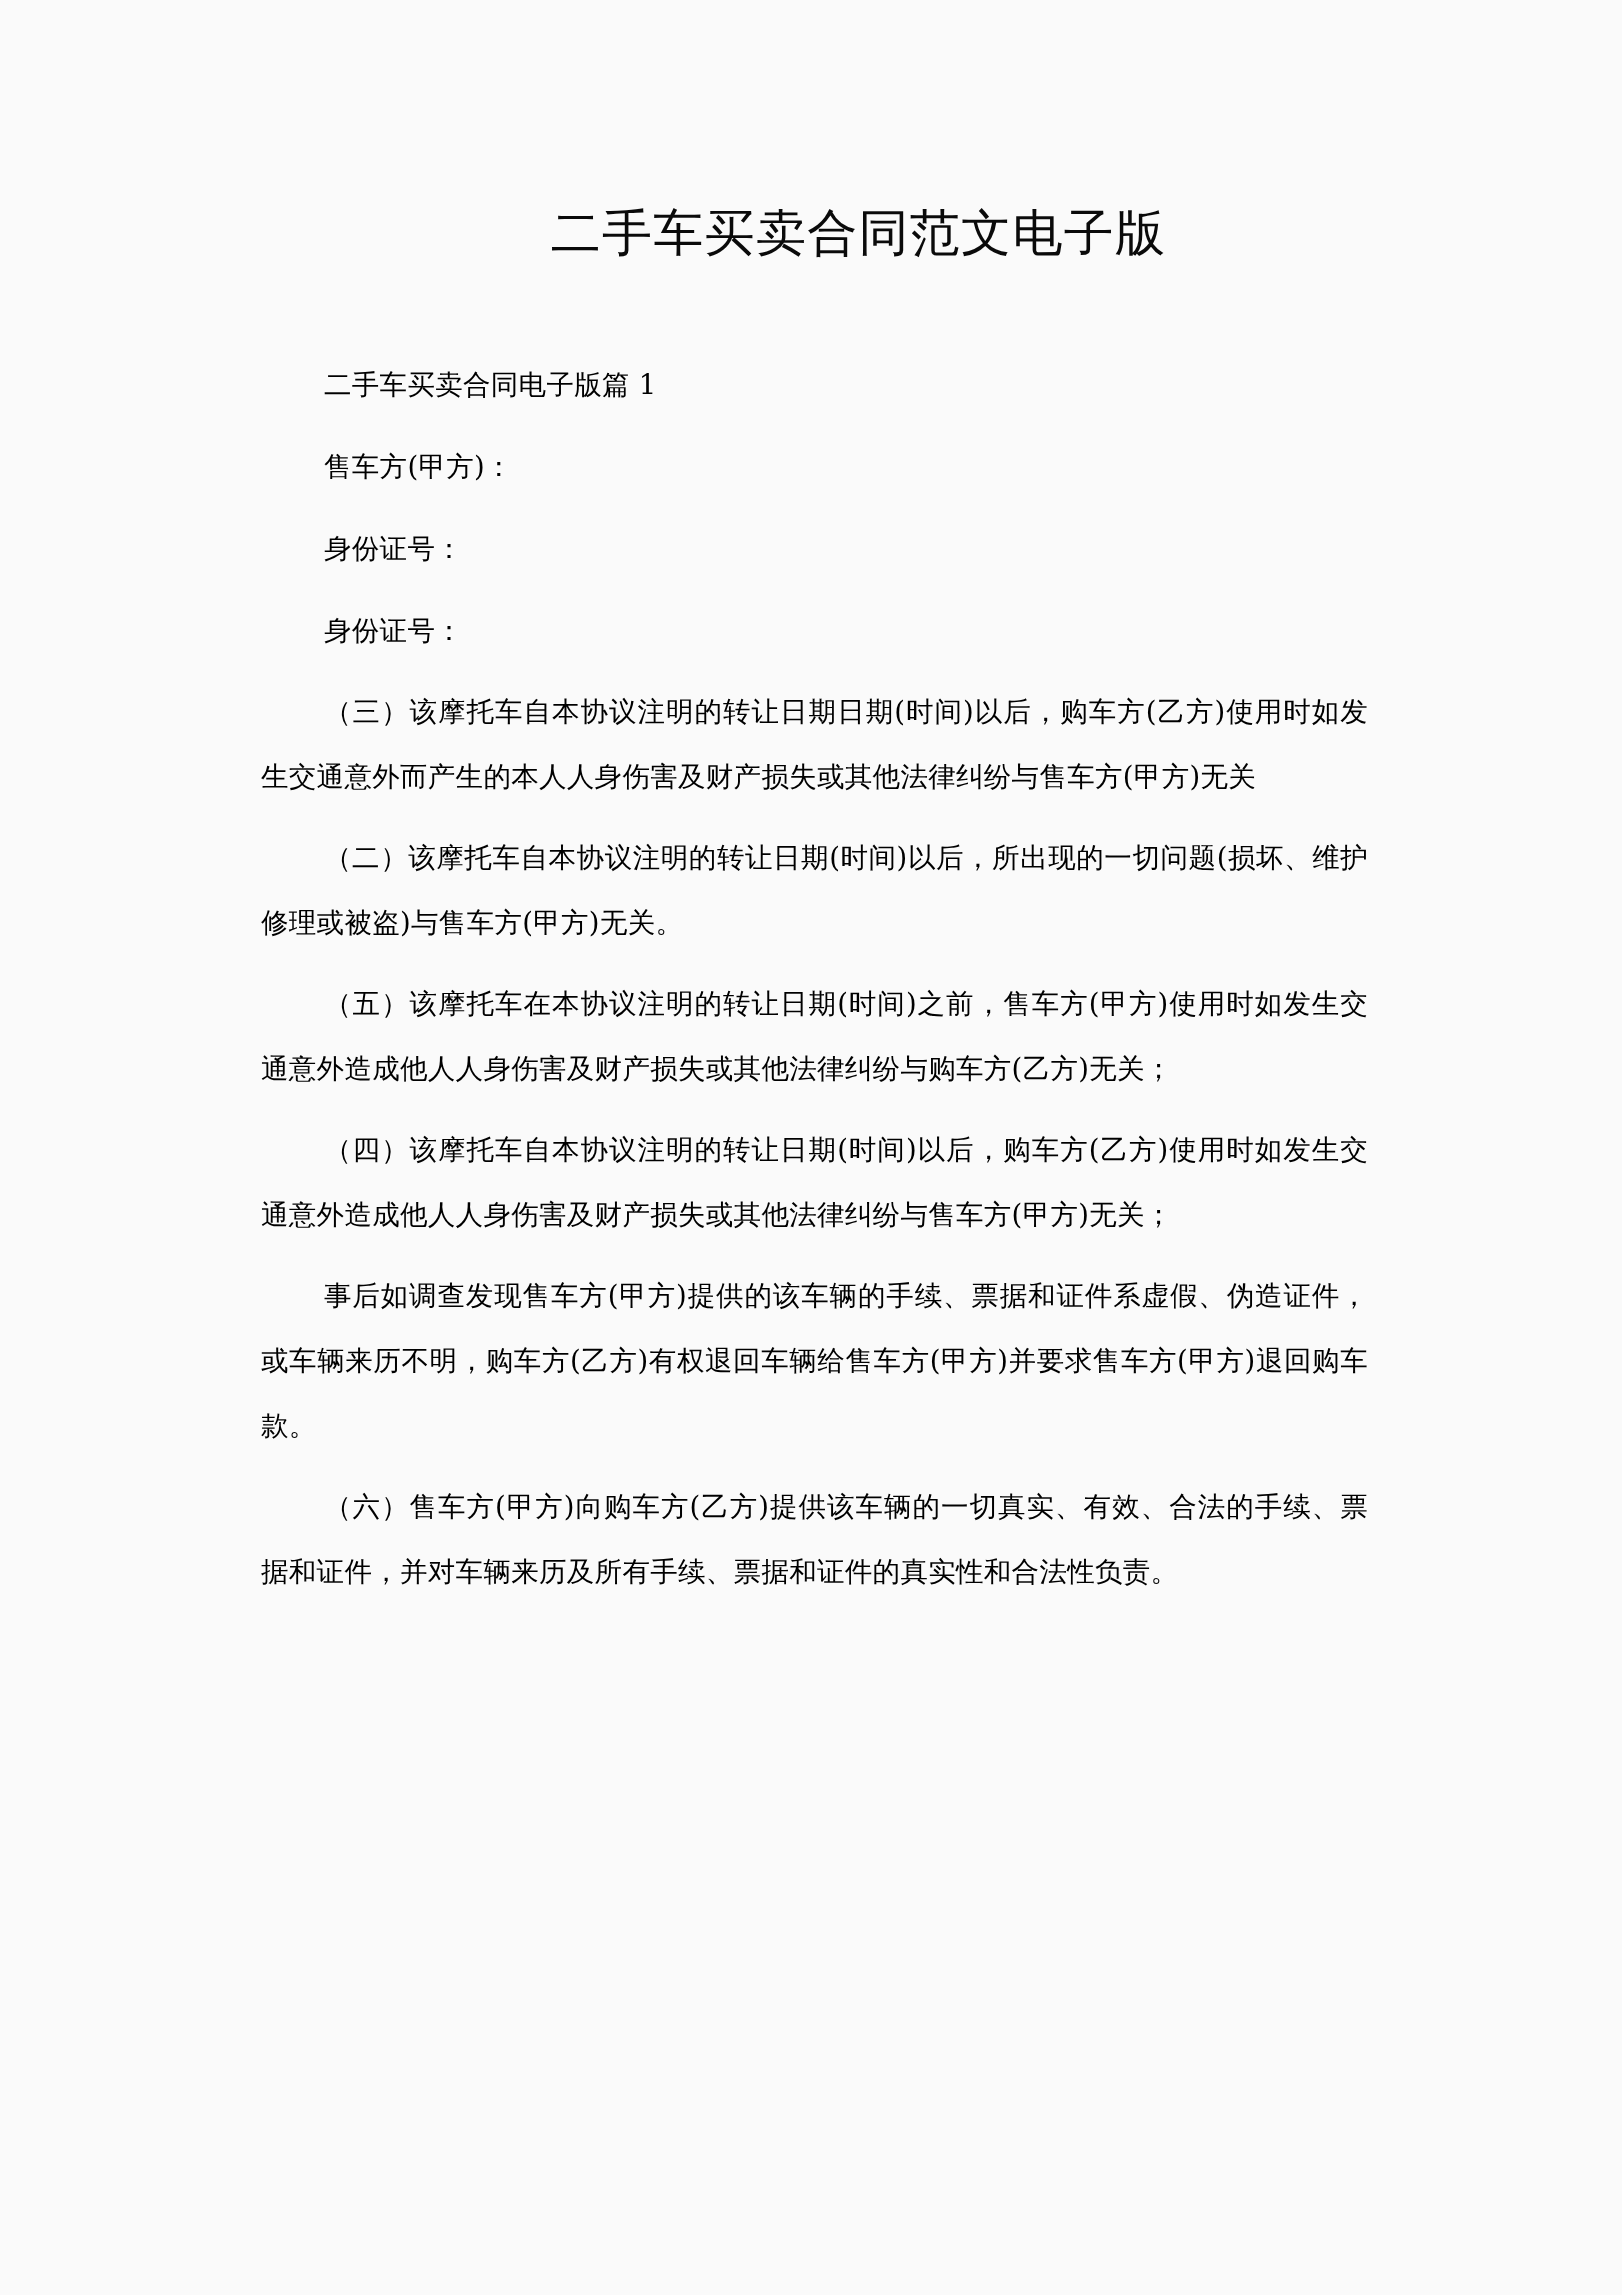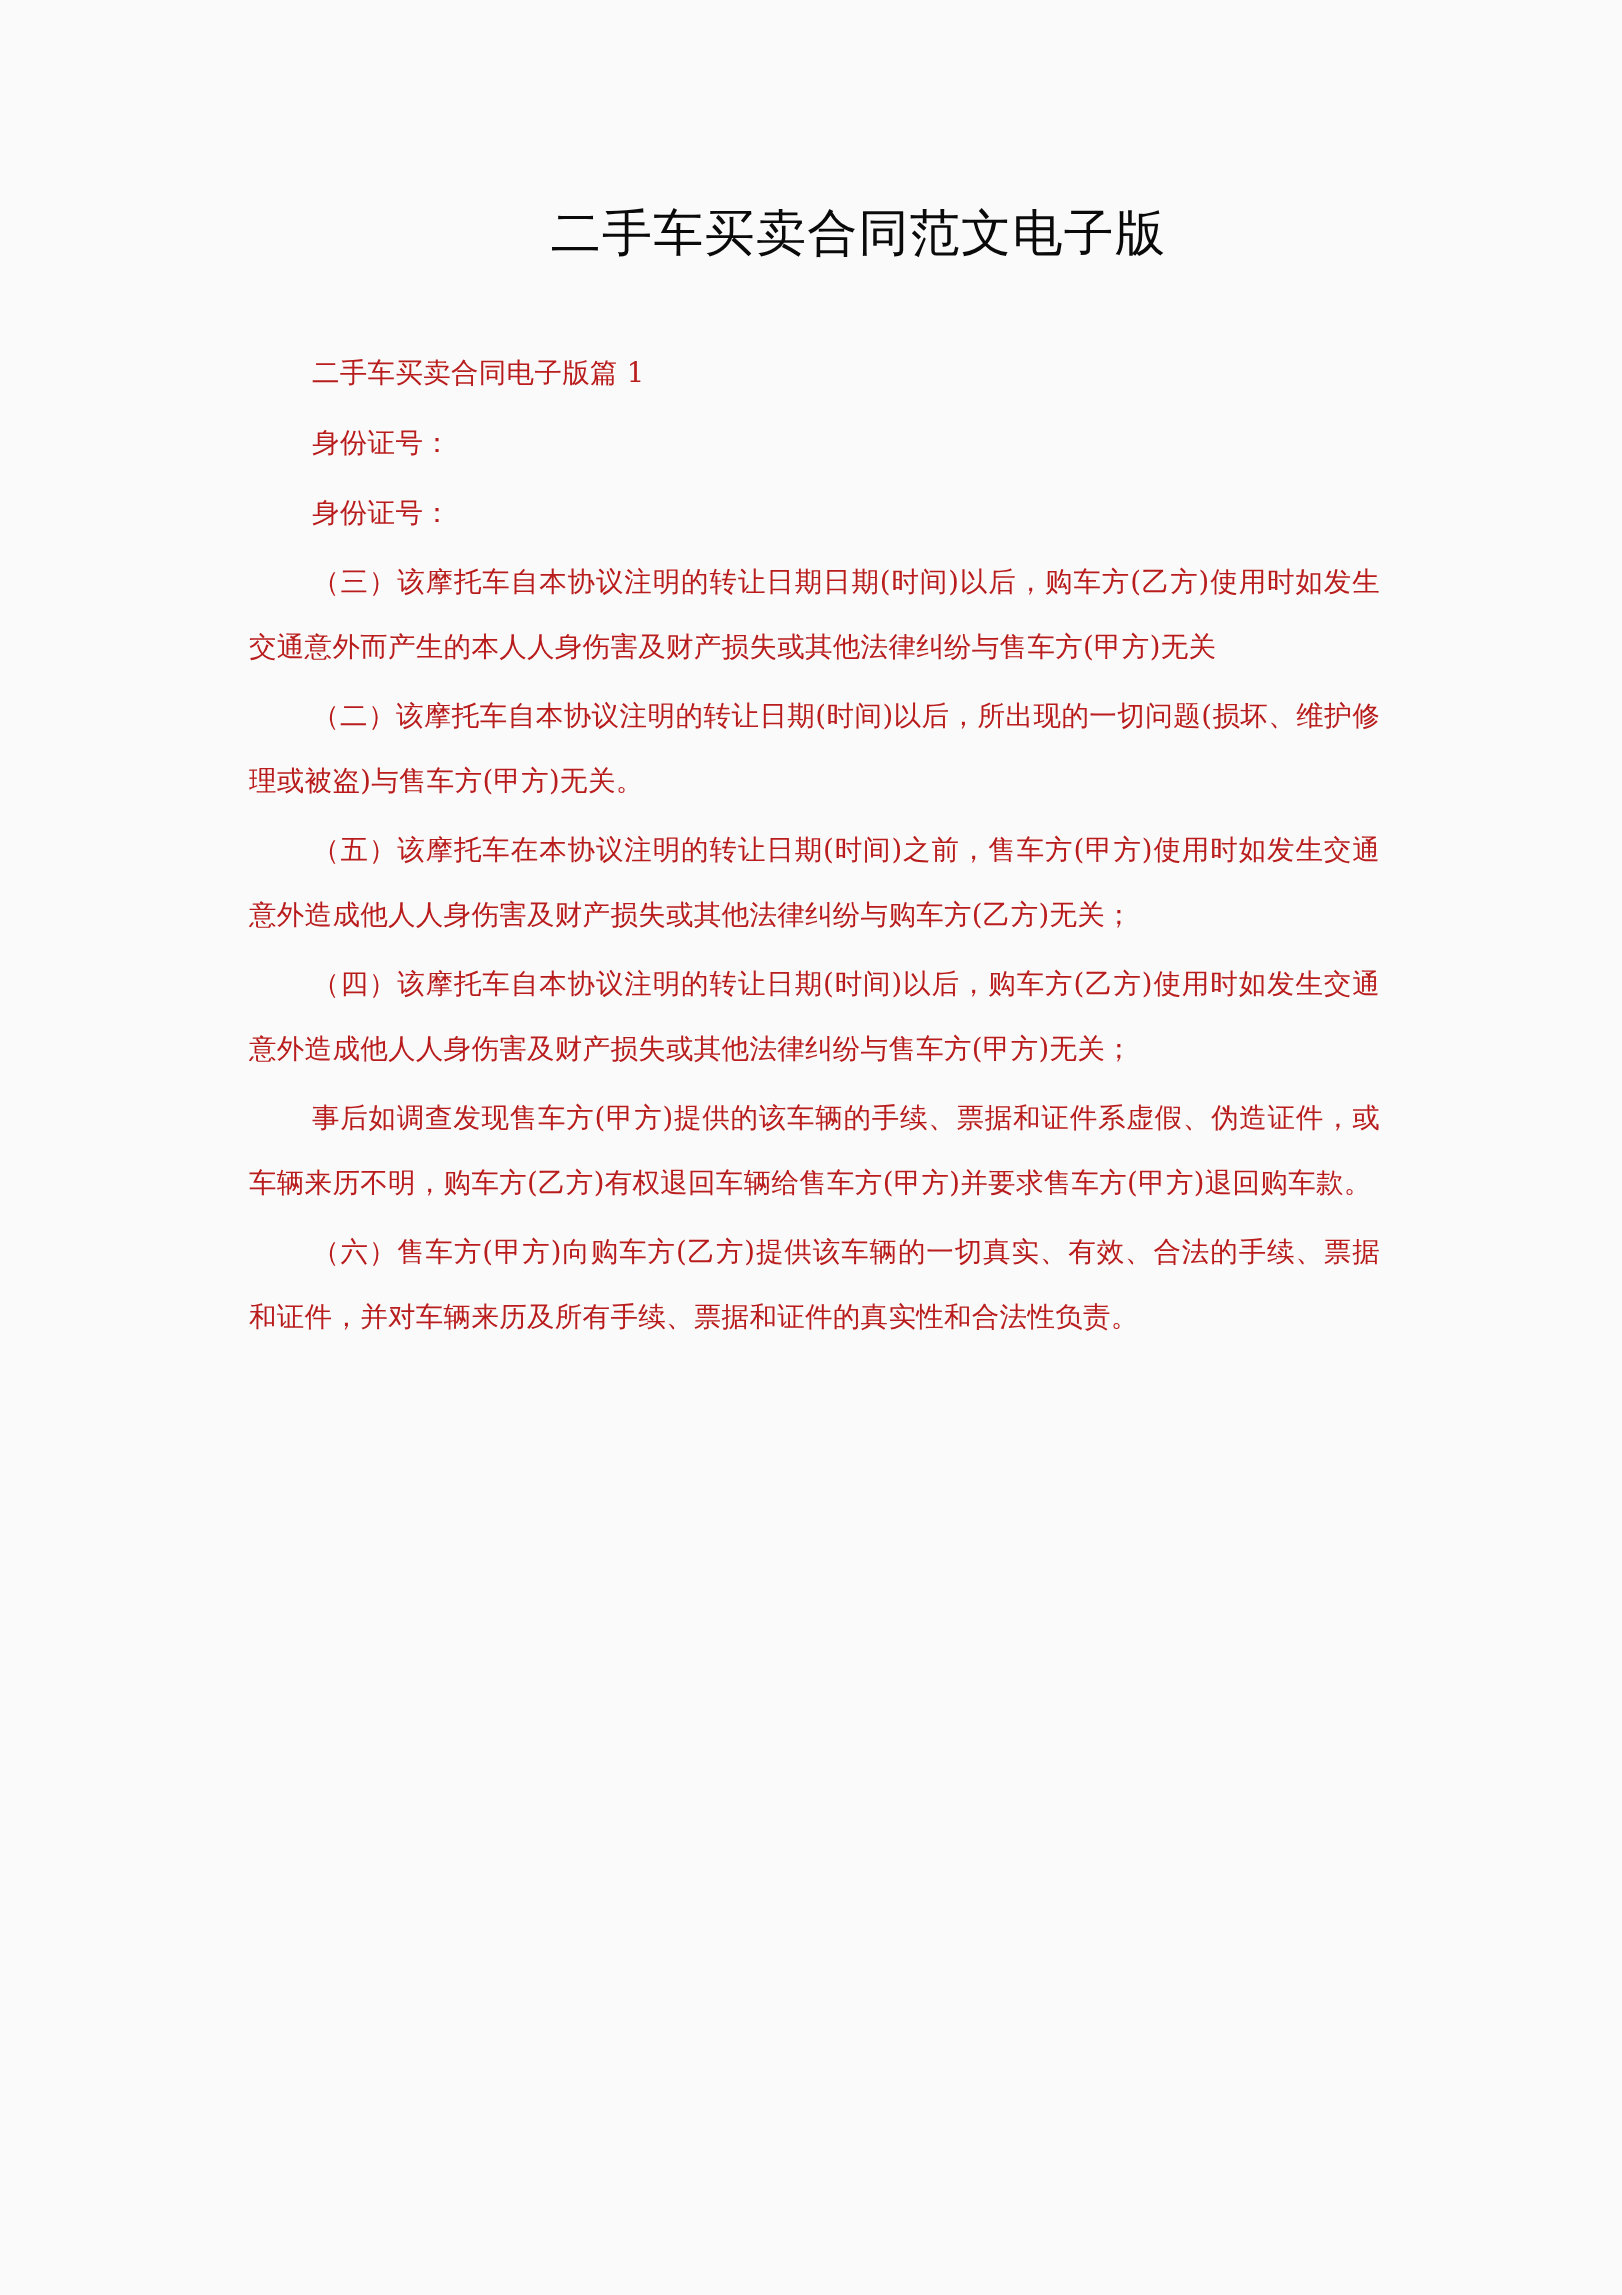--- a/index.html
+++ b/index.html
@@ -44,22 +44,22 @@
     top: 335px;
     width: 1139px;
   }
 
   .para {
     font-size: 27.5px;
     line-height: 65px;
     text-align: justify;
     text-justify: inter-ideograph;
     letter-spacing: 0.3px;
-    margin: 4px;
-    color: #b91c1c;
+    margin: 16px;
+    color: #000000;
     word-break: break-all;
   }
 
   .para.indent {
     text-indent: 63px;
   }
 
   
   .para.lead {
     line-height: 66px;
@@ -69,20 +69,21 @@
 <body>
 
 <div class="page">
 
   <h1 class="doc-title">二手车买卖合同范文电子版</h1>
 
   <div class="body-block">
 
     <p class="para indent lead">二手车买卖合同电子版篇 1</p>
 
+    <p class="para indent lead">售车方(甲方)：</p>
 
     <p class="para indent lead">身份证号：</p>
 
 
     <p class="para indent lead">身份证号：</p>
 
 
 
     <p class="para indent">（三）该摩托车自本协议注明的转让日期日期(时间)以后，购车方(乙方)使用时如发生交通意外而产生的本人人身伤害及财产损失或其他法律纠纷与售车方(甲方)无关</p>
 

